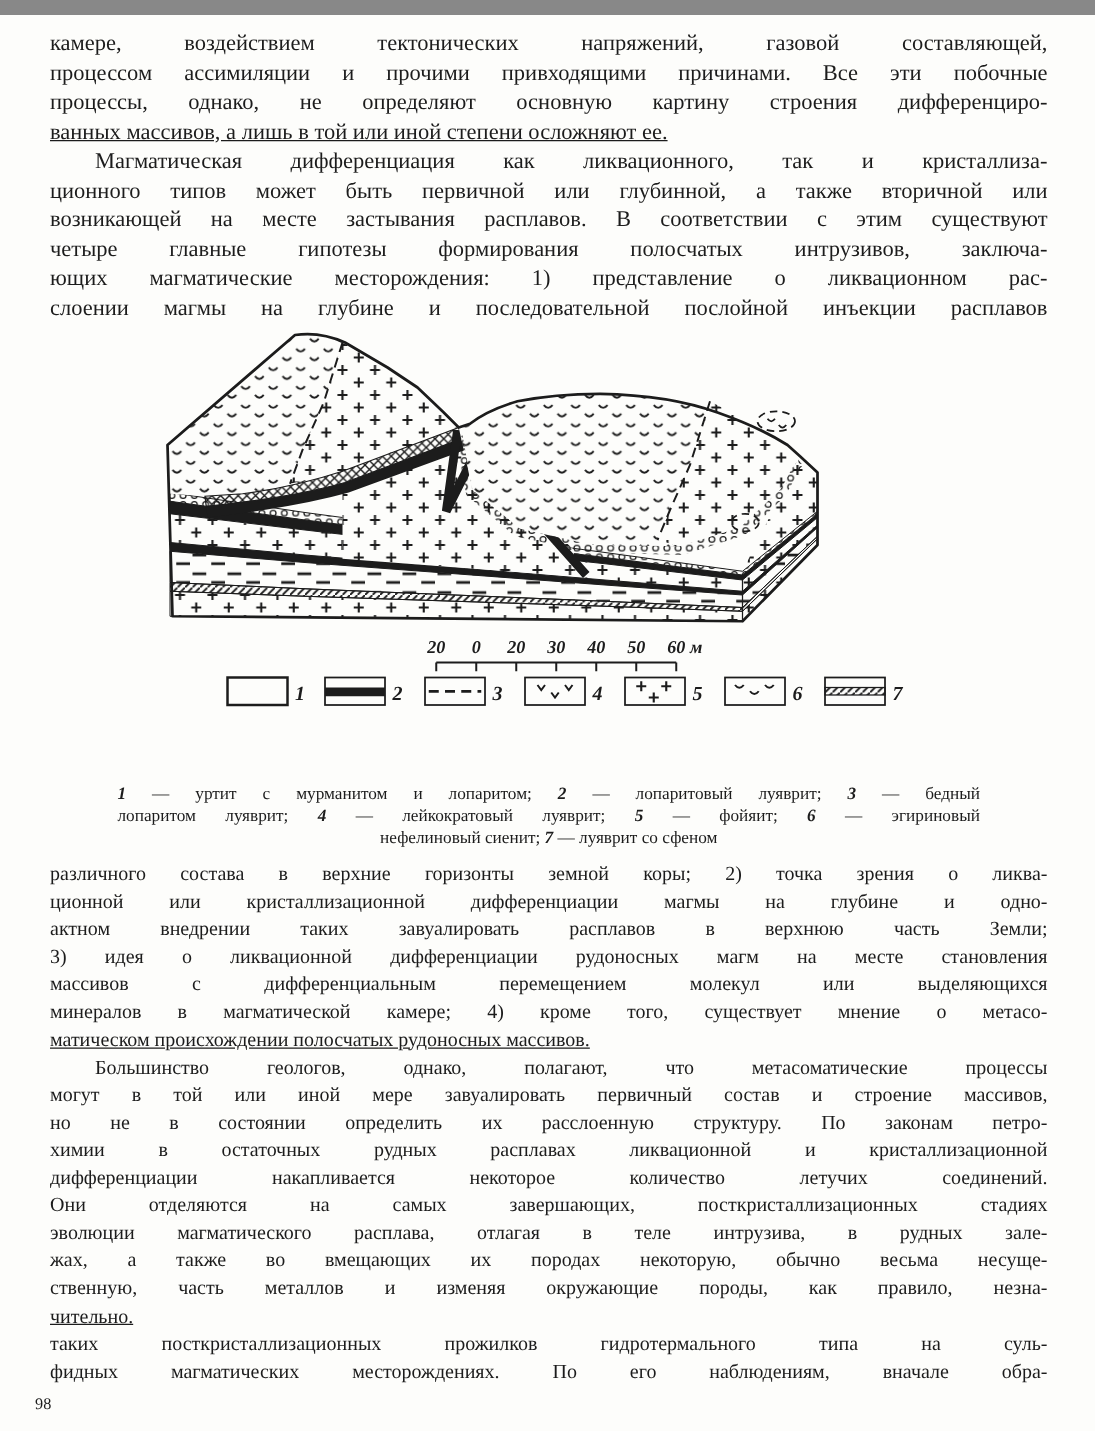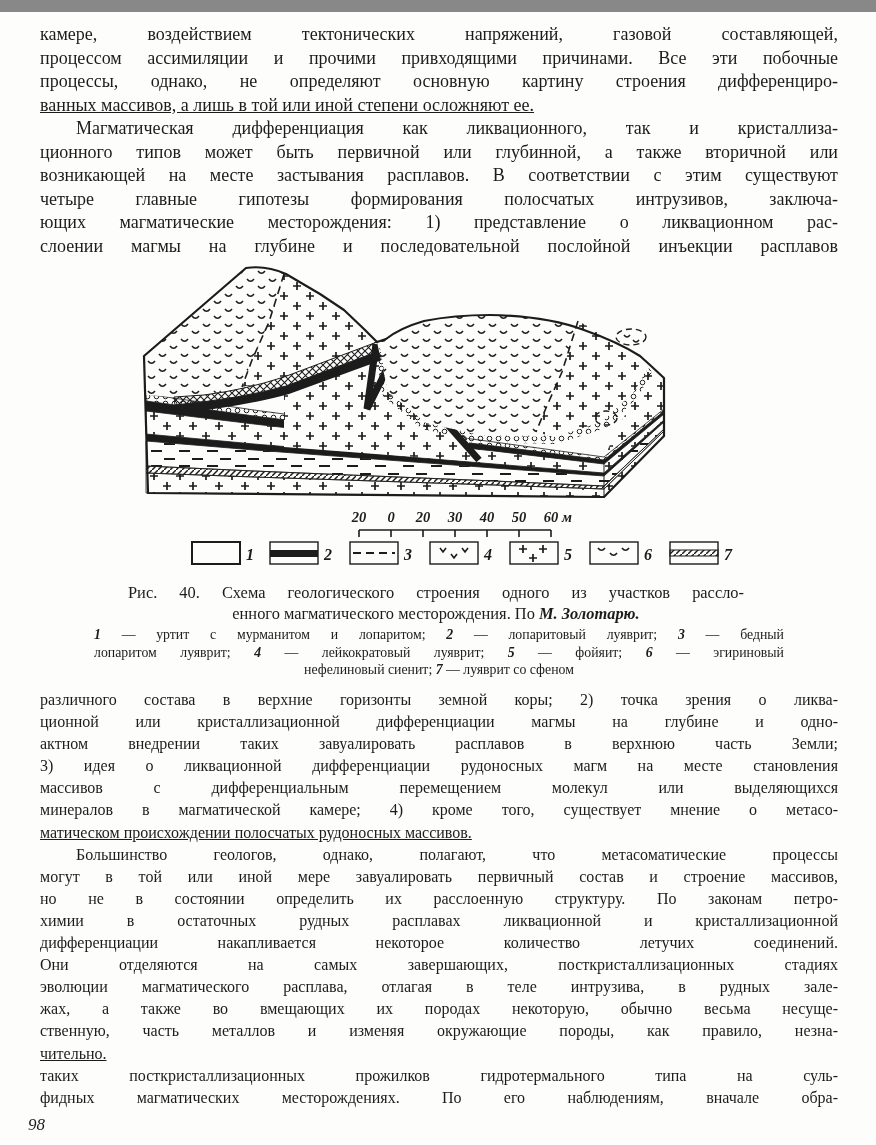--- a/index.html
+++ b/index.html
@@ -10,34 +10,34 @@
     background:var(--paper); color:var(--ink); overflow:hidden;
     font-weight:500;
   }
   .text-block { position:absolute; left:40px; width:798px; }
   #text-top    { top:11px;  font-size:18px;   line-height:23.5px; }
   #text-bottom { top:677px; font-size:16px; line-height:22.1px; }
   .tl { text-align:justify; text-align-last:justify; white-space:normal; }
   .tl.nj  { text-align-last:left;text-decoration:underline; }
   .tl.ind { text-indent:36px; }
 
-  figure.fig { position:absolute; left:132px; top:248px; margin:0; width:640px; }
+  figure.fig { position:absolute; left:122px; top:248px; margin:0; width:640px; }
   .caption { position:absolute; left:128px; top:570px; width:616px;
              font-size:16.4px; line-height:21px; font-weight:500; }
   .cap-1 { text-align:justify; text-align-last:justify; }
   .cap-2 { text-align:center; }
   .cap-author { font-weight:bold; font-style:italic; }
 
   .legend-desc { position:absolute; left:94px; top:614px; width:690px;
                  font-size:13.8px; line-height:17.5px; }
   .ld-line { text-align:justify; text-align-last:justify; }
   .ld-line.center { text-align:left; text-align-last:center; }
   .it { font-style:italic; font-weight:bold; }
 
-  .page-number { position:absolute; left:28px; top:1103px; font-size:17px;font-style:italic; }
+  .page-number { position:absolute; left:28px; top:1103px; font-size:13px; }
 
   
   svg .st { stroke:var(--ink); fill:none; }
   svg .fi { fill:var(--ink); stroke:none; }
   svg .fw { fill:var(--paper); }
   svg .pt { stroke:var(--ink); fill:none; }
   svg text { fill:var(--ink); font-family:"Liberation Serif","DejaVu Serif",serif; }
   svg .sc-num { font-size:14.5px; font-style:italic; font-weight:bold; }
   svg .lg-num { font-size:16px;  font-style:italic; font-weight:bold; }
 </style>
@@ -172,24 +172,20 @@
         </g>
         <g transform="translate(536,282)">
           <rect width="48" height="22" class="fw" stroke="var(--ink)" stroke-width="1.4"></rect>
           <rect y="8" width="48" height="6" fill="url(#pg)" stroke="var(--ink)" stroke-width="1"></rect>
           <text class="lg-num" x="54" y="18">7</text>
         </g>
       </g>
     </svg>
   </figure>
 
-  <div class="caption">
-    <div class="cap-1"><span>Рис. 40. Схема геологического строения одного из участков рассло-</span></div>
-    <div class="cap-2"><span>енного магматического месторождения. По </span><span class="cap-author">М. Золотарю.</span></div>
-  </div>
 
   <div class="legend-desc" id="legend-desc">
       <div class="ld-line"><span class="it">1</span><span> — уртит с мурманитом и лопаритом; </span><span class="it">2</span><span> — лопаритовый луяврит; </span><span class="it">3</span><span> — бедный</span></div>
       <div class="ld-line"><span>лопаритом луяврит; </span><span class="it">4</span><span> — лейкократовый луяврит; </span><span class="it">5</span><span> — фойяит; </span><span class="it">6</span><span> — эгириновый</span></div>
       <div class="ld-line center"><span>нефелиновый сиенит; </span><span class="it">7</span><span> — луяврит со сфеном</span></div>
     </div>
 
   <div class="text-block" id="text-bottom">
       <div class="tl">различного состава в верхние горизонты земной коры; 2) точка зрения о ликва-</div>
       <div class="tl">ционной или кристаллизационной дифференциации магмы на глубине и одно-</div>

